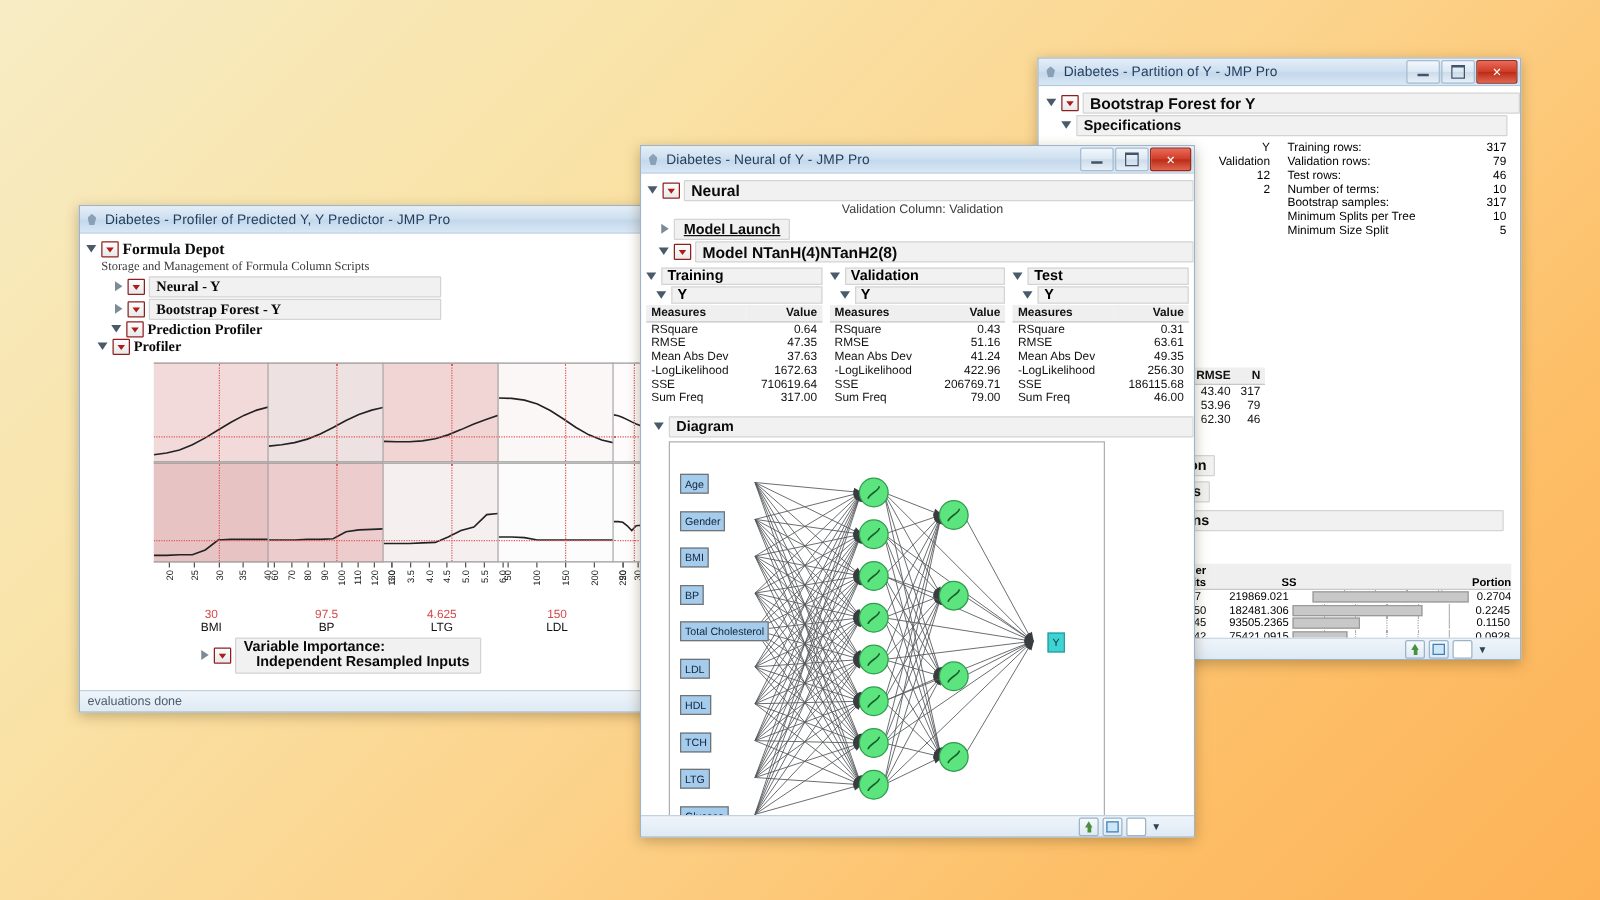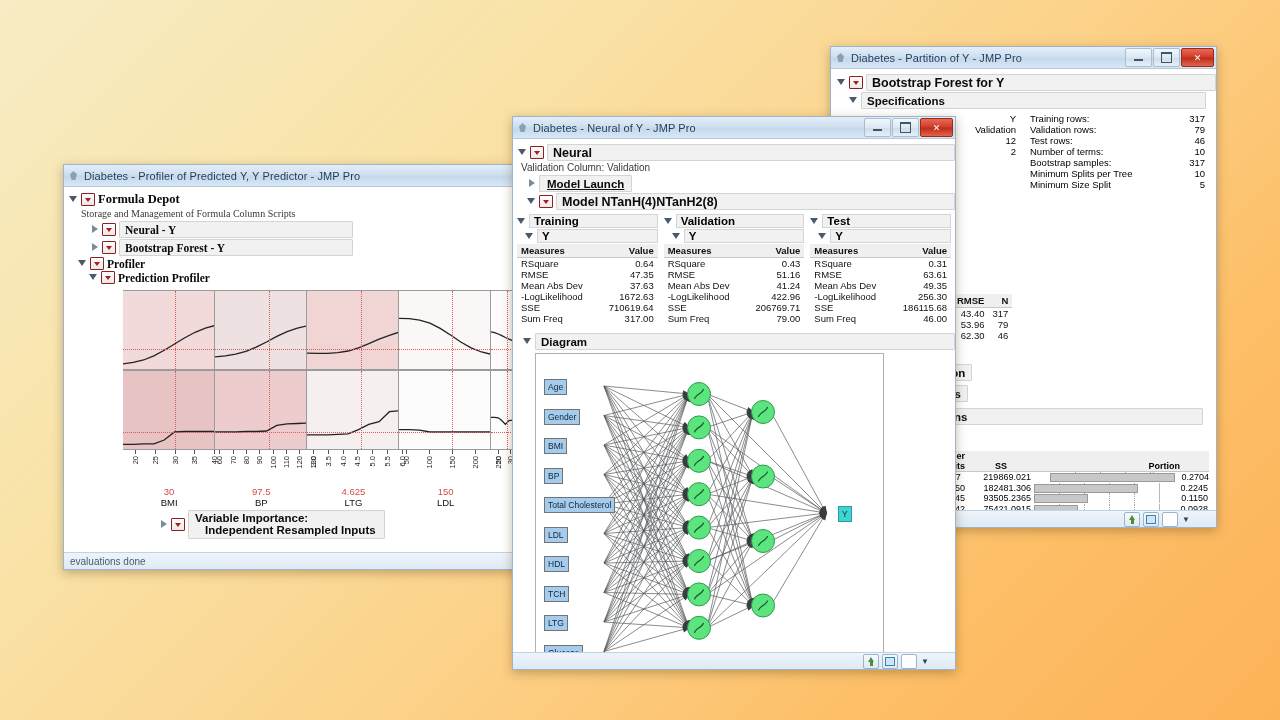--- a/index.html
+++ b/index.html
@@ -236,21 +236,21 @@
             </span>
         </div>
       </div>
 
       <div style="position:absolute;left:110px;top:382px;width:268px;">
         <div style="display:flex;background:#efefef;border-bottom:1px solid #c8c8c8;font-size:9px;font-weight:bold;">
           <div style="width:24px;text-align:right;">
             <div>ber</div>
             <div>lits</div>
           </div>
-          <div style="width:42px;text-align:right;align-self:flex-end;">SS</div>
+          <div style="width:73px;text-align:right;align-self:flex-end;">SS</div>
           <div style="width:125px;"></div>
           <div style="width:48px;text-align:right;align-self:flex-end;">Portion</div>
         </div>
         <div id="contribRows">
             <div style="display: flex; align-items: center; font-size: 9px; height: 10.5px; gap: 16px;">
               <div style="width:24px;text-align:right;">57</div>
               <div style="width:66px;text-align:right;padding-right:3px;">219869.021</div>
               <div style="width:125px;position:relative;height:10px;border-right:1px solid #b8b8b8;">
                 <div class="dotcol" style="position:absolute;left:25px;top:0;bottom:0;"></div>
                 <div class="dotcol" style="position:absolute;left:50px;top:0;bottom:0;"></div>
@@ -327,29 +327,29 @@
               <span class="ttl sm">Neural - Y</span>
             </span>
         </div>
         <div class="node" style="margin-left:21px;">
           <span class="tri closed"></span>
           <span class="redbtn"></span>
           <span class="barbox" style="width:222px;">
               <span class="ttl sm">Bootstrap Forest - Y</span>
             </span>
         </div>
+        <div class="node" style="margin-left:20px;">
+          <span class="tri open"></span>
+          <span class="redbtn"></span>
+          <span class="ttl sm">Prediction Profiler</span>
+        </div>
         <div class="node" style="margin-left:9px;">
           <span class="tri open"></span>
           <span class="redbtn"></span>
           <span class="ttl sm">Profiler</span>
-        </div>
-        <div class="node" style="margin-left:20px;">
-          <span class="tri open"></span>
-          <span class="redbtn"></span>
-          <span class="ttl sm">Prediction Profiler</span>
         </div>
       </div>
 
       <div class="prof-wrap" id="profChart">
           <div style="position:relative;display:flex;margin-left:52px;">
             <div class="axtitle" style="left:4px;top:6px;height:64px;">Predicted Y</div>
             <div class="curval" style="left:10px;top:40px;">143.2535</div>
             <div class="axn" style="top:-1.5333333333333332px;width:48px;">300</div>
             <div class="axn" style="top:15.8px;width:48px;">250</div>
             <div class="axn" style="top:33.13333333333333px;width:48px;">200</div>
@@ -557,21 +557,21 @@
     </div>
     <div class="win-body">
       <div class="rpt" style="padding-left:5px;">
         <div class="node">
           <span class="tri open"></span>
           <span class="redbtn"></span>
           <span class="barbox" style="width:408px;">
               <span class="ttl">Neural</span>
             </span>
         </div>
-        <div class="subnote" style="margin-left:3px;">Validation Column: Validation</div>
+        <div class="subnote" style="margin-left:3px;text-align:center;">Validation Column: Validation</div>
         <div class="node" style="margin-left:9px;text-decoration:underline;">
           <span class="tri closed"></span>
           <span class="barbox" style="padding:0 7px;">
               <span class="ttl sm">Model Launch</span>
             </span>
         </div>
         <div class="node" style="margin-left:9px;">
           <span class="tri open"></span>
           <span class="redbtn"></span>
           <span class="barbox" style="width:394px;">

